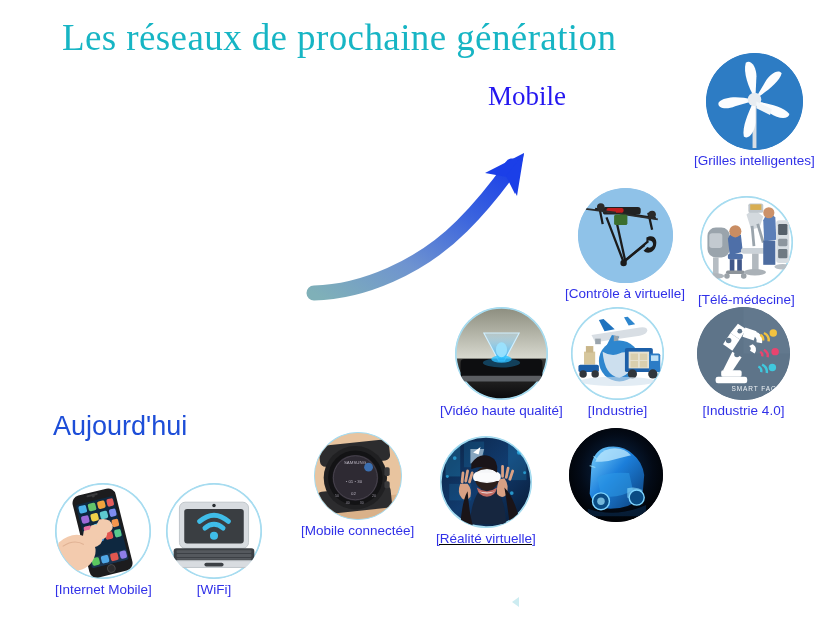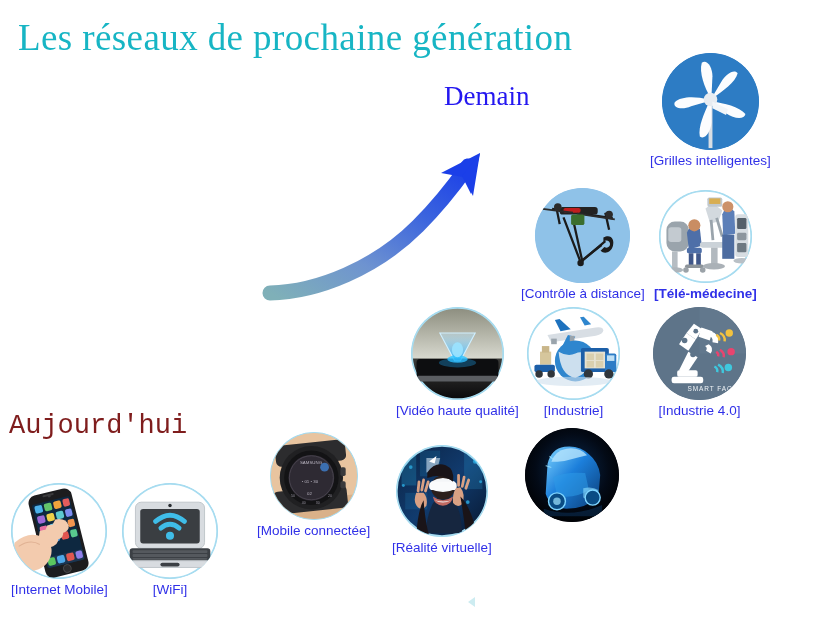--- a/index.html
+++ b/index.html
@@ -11,20 +11,21 @@
     width: 818px;
     height: 617px;
     position: relative;
     overflow: hidden;
     font-family: "Liberation Sans", sans-serif;
   }
   .slide {
     position: absolute;
     inset: 0;
     background: #ffffff;
+    margin-left: 44px;
   }
 
   
   #slide-title {
     position: absolute;
     left: 18px;
     top: 16px;
     font-family: "Liberation Serif", serif;
     font-size: 37px;
     letter-spacing: 0.4px;
@@ -37,23 +38,23 @@
     top: 81px;
     font-family: "Liberation Serif", serif;
     font-size: 27px;
     color: #2417F0;
     white-space: nowrap;
   }
   #heading-aujourdhui {
     position: absolute;
     left: 9px;
     top: 411px;
-    font-family: Liberation Mono, monospace;
+    font-family: Liberation Sans, sans-serif;
     font-size: 27px;
-    color: #7f1d1d;
+    color: #1d4ed8;
     white-space: nowrap;
   }
 
   
   #growth-arrow {
     position: absolute;
     left: 258px;
     top: 140px;
     width: 250px;
     height: 170px;
@@ -100,21 +101,21 @@
 
   svg { display: block; }
 </style>
 </head>
 <body>
 
 <div class="slide">
 
   <div id="slide-title">Les réseaux de prochaine génération</div>
 
-  <div id="heading-demain">Demain</div>
+  <div id="heading-demain">Mobile</div>
   <div id="heading-aujourdhui">Aujourd'hui</div>
 
   <div id="growth-arrow">
     <svg width="250" height="170" viewBox="0 0 250 170">
       <defs>
         <linearGradient id="arrGrad" x1="0" y1="1" x2="1" y2="0">
           <stop offset="0%" stop-color="#7FB0B8"></stop>
           <stop offset="35%" stop-color="#6E93D0"></stop>
           <stop offset="70%" stop-color="#3A63DE"></stop>
           <stop offset="100%" stop-color="#1B3FE8"></stop>
@@ -160,23 +161,23 @@
         <rect x="26" y="20" width="40" height="8" rx="3" fill="#222"></rect>
         <rect x="30" y="21" width="18" height="5" rx="2" fill="#C01E1E"></rect>
         <circle cx="24" cy="20" r="4" fill="#2B2B2B"></circle>
             <circle cx="78" cy="28" r="4" fill="#2B2B2B"></circle>
         <path d="M8 22 L40 26 M44 27 L84 33" stroke="#2B2B2B" stroke-width="2"></path>
         <rect x="38" y="28" width="14" height="11" rx="2" fill="#3B6E2E"></rect>
         <path d="M72 52 c8 -4 12 2 10 9 c-2 7 -9 9 -13 5 l4 -4 c3 2 6 0 6 -3 c0 -3 -3 -5 -7 -3Z" fill="#1B1B1B"></path>
         <circle cx="48" cy="79" r="3.4" fill="#1B1B1B"></circle>
       </svg>
         </div>
-        <div class="node-label">[Contrôle à distance]</div>
-      </div>
-      <div class="node" style="left: 654px; top: 190px; font-weight: bold;">
+        <div class="node-label">[Contrôle à virtuelle]</div>
+      </div>
+      <div class="node" style="left: 654px; top: 196px;">
         <div class="circle ring" style="width: 93px; height: 93px;">
           <svg width="93" height="93" viewBox="0 0 100 100">
         <circle cx="50" cy="50" r="49" fill="#ffffff" stroke="#A7DCF0" stroke-width="1.6"></circle>
         <g>
           <rect x="8" y="34" width="24" height="32" rx="9" fill="#9AA4AC"></rect>
           <rect x="10" y="40" width="14" height="16" rx="3" fill="#C3CAD0"></rect>
           <rect x="14" y="66" width="6" height="18" fill="#B6BDC3"></rect>
           <ellipse cx="17" cy="86" rx="9" ry="3" fill="#AEB5BB"></ellipse>
         </g>
         <g>
@@ -343,21 +344,21 @@
             <text x="24" y="74">50</text>
                 <text x="36" y="82">40</text>
                 <text x="52" y="82">30</text>
                 <text x="66" y="74">20</text>
           </g>
         </g>
       </svg>
         </div>
         <div class="node-label">[Mobile connectée]</div>
       </div>
-      <div class="node" style="left: 392px; top: 445px;">
+      <div class="node" style="left: 392px; top: 436px; text-decoration: underline;">
         <div class="circle ring" style="width: 92px; height: 92px;">
           <svg width="92" height="92" viewBox="0 0 100 100">
         <defs>
           <clipPath id="cvr">
                 <circle cx="50" cy="50" r="49"></circle>
               </clipPath>
           <linearGradient id="vrbg" x1="0" y1="0" x2="1" y2="1">
             <stop offset="0%" stop-color="#0B2242"></stop>
                 <stop offset="50%" stop-color="#113B6E"></stop>
                 <stop offset="100%" stop-color="#07172F"></stop>

